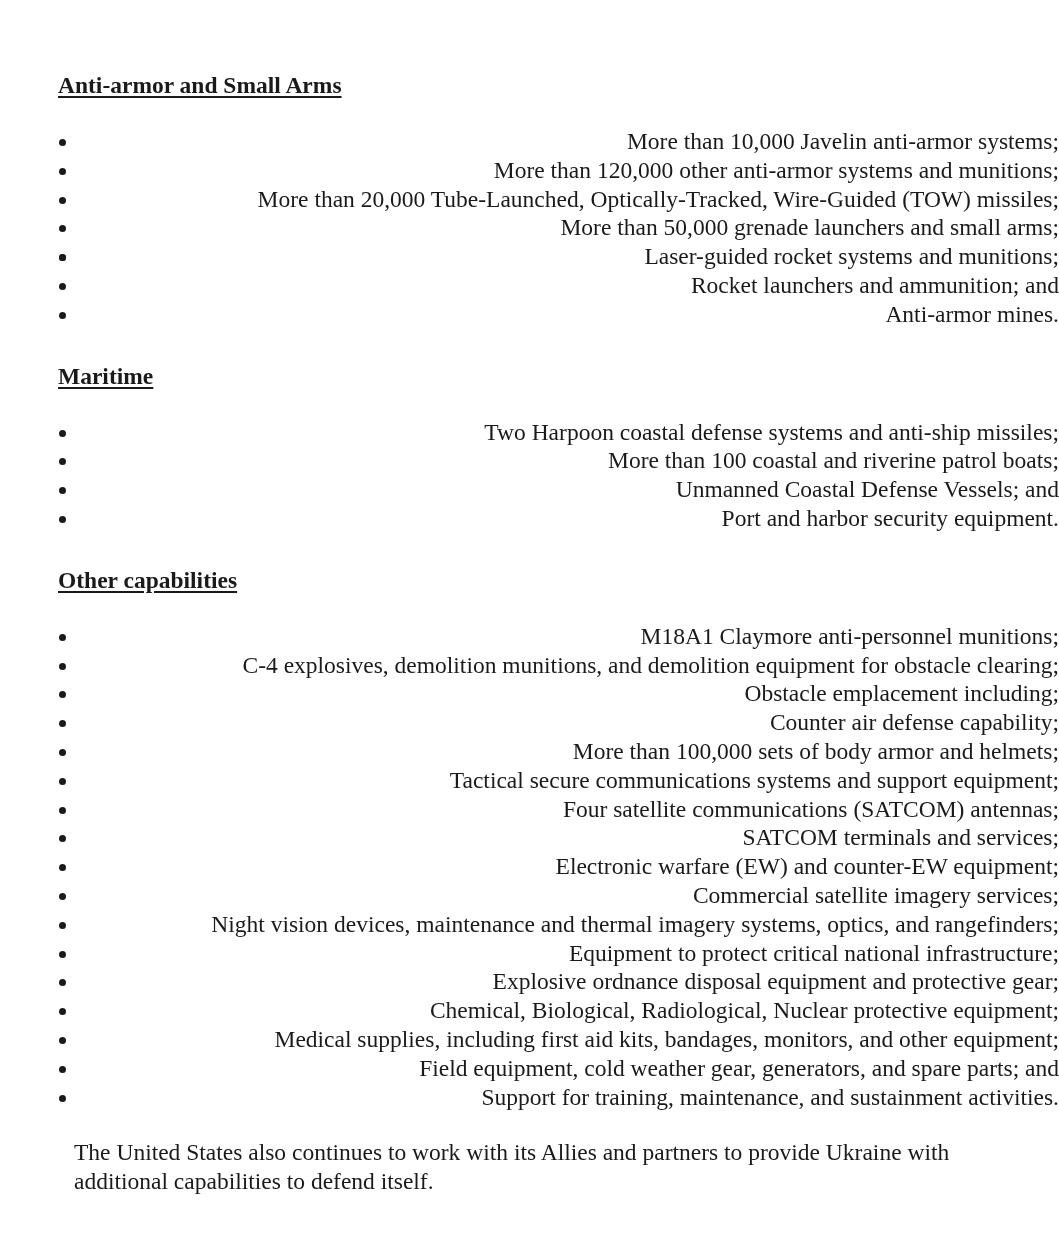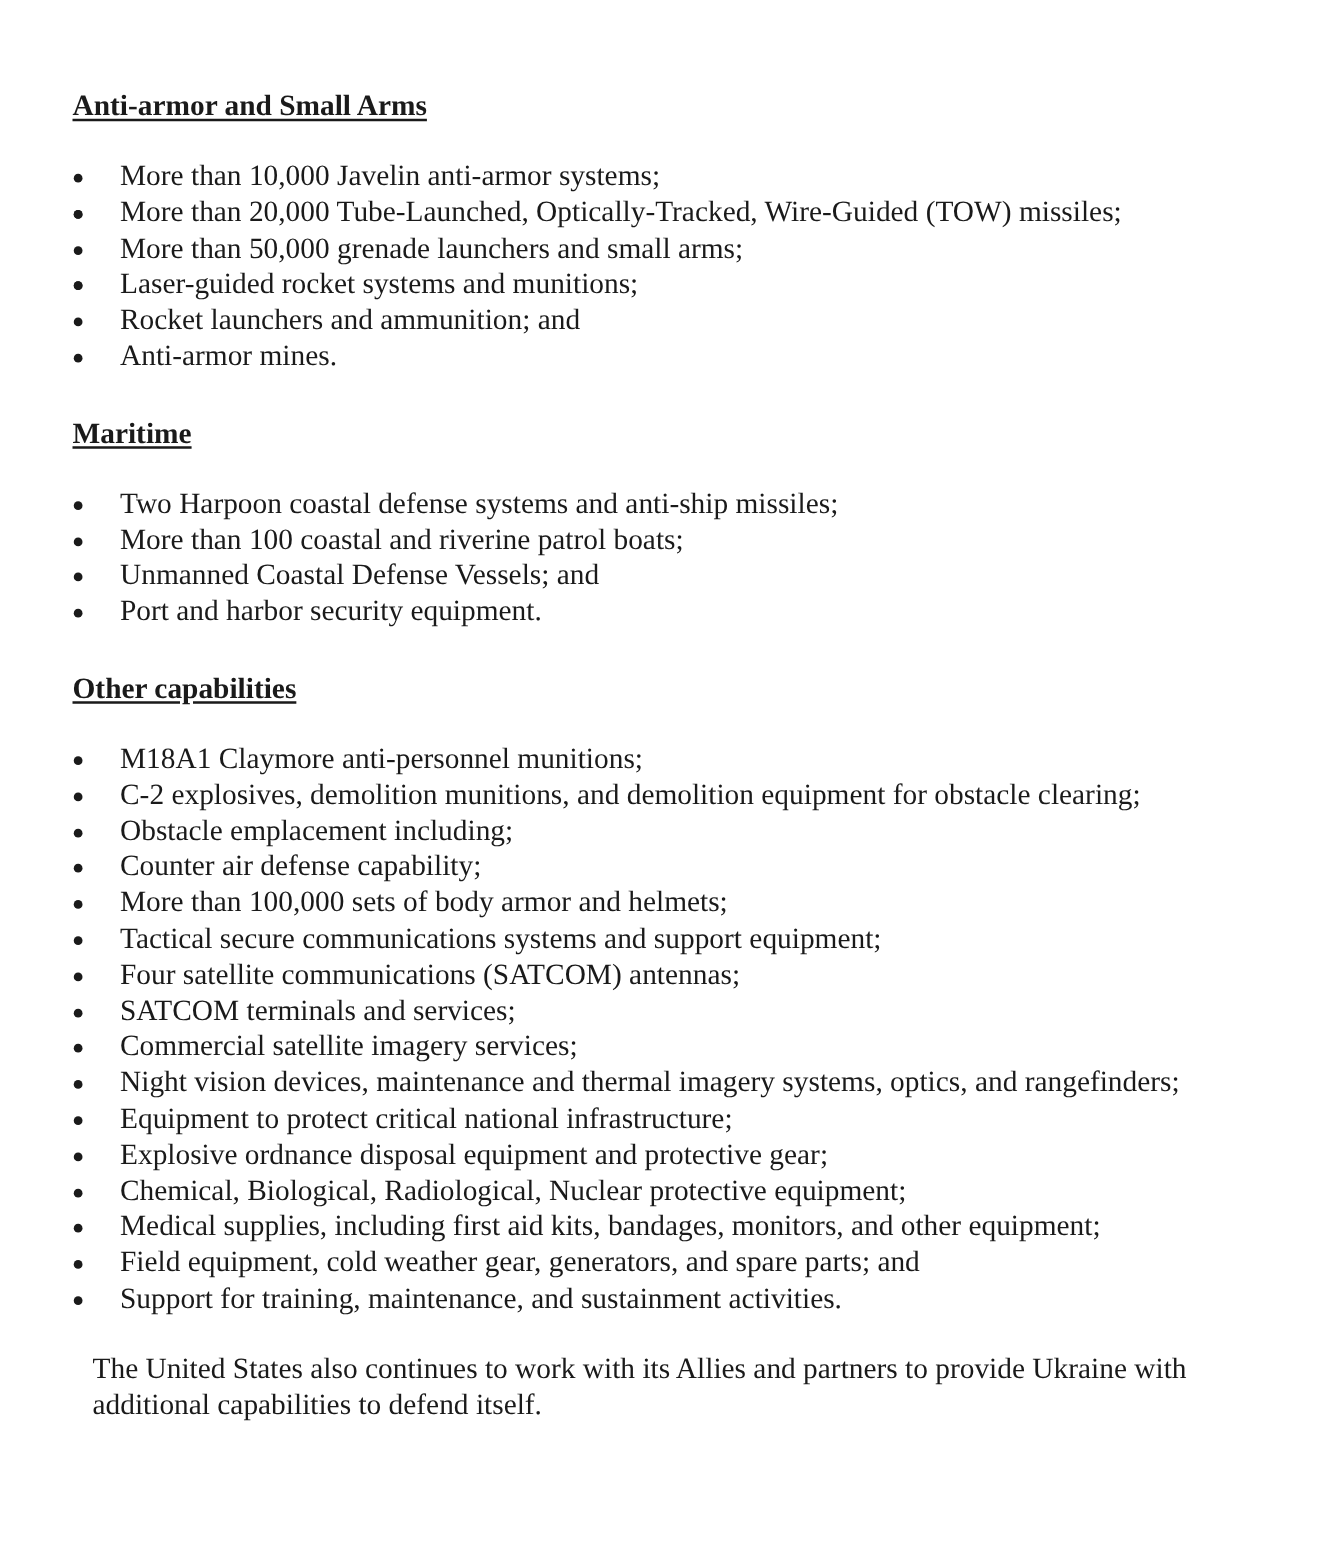--- a/index.html
+++ b/index.html
@@ -18,39 +18,40 @@
     margin: 0;
     line-height: 30px;
     font-size: 23.5px;
   }
   ul.bullets { list-style: none; margin: 27px 0 0 0; padding: 0; }
   ul.bullets li {
     position: relative;
     padding-left: 38px;
     line-height: 28.8px;
     white-space: nowrap;
+    text-align: right;
   }
   ul.bullets li .dot {
     position: absolute; left: 1px; top: 12px;
     width: 7px; height: 7px; border-radius: 50%;
     background: #1a1a1a;
   }
   .section { margin-bottom: 27px; margin-top: 32px; }
   .closing { margin: 16px; line-height: 29px; width: 960px; }
 </style>
 </head>
 <body>
 
 <div class="page">
   <div id="sections">
       <div class="section">
         <h2 class="heading">Anti-armor and Small Arms</h2>
         <ul class="bullets">
           <li><span class="dot"></span><span>More than 10,000 Javelin anti-armor systems;</span></li>
-          <li><span class="dot"></span></li>
+          <li><span class="dot"></span><span>More than 120,000 other anti-armor systems and munitions;</span></li>
           <li><span class="dot"></span><span>More than 20,000 Tube-Launched, Optically-Tracked, Wire-Guided (TOW) missiles;</span></li>
           <li><span class="dot"></span><span>More than 50,000 grenade launchers and small arms;</span></li>
           <li><span class="dot"></span></li>
           <li><span class="dot"></span><span>Laser-guided rocket systems and munitions;</span></li>
           <li><span class="dot"></span><span>Rocket launchers and ammunition; and</span></li>
           <li><span class="dot"></span><span>Anti-armor mines.</span></li>
         </ul>
       </div>
       <div class="section">
         <h2 class="heading">Maritime</h2>
@@ -58,27 +59,28 @@
           <li><span class="dot"></span><span>Two Harpoon coastal defense systems and anti-ship missiles;</span></li>
           <li><span class="dot"></span><span>More than 100 coastal and riverine patrol boats;</span></li>
           <li><span class="dot"></span><span>Unmanned Coastal Defense Vessels; and</span></li>
           <li><span class="dot"></span><span>Port and harbor security equipment.</span></li>
         </ul>
       </div>
       <div class="section">
         <h2 class="heading">Other capabilities</h2>
         <ul class="bullets">
           <li><span class="dot"></span><span>M18A1 Claymore anti-personnel munitions;</span></li>
-          <li><span class="dot"></span><span>C-2 explosives, demolition munitions, and demolition equipment for obstacle clearing;</span></li>
+          <li><span class="dot"></span><span>C-4 explosives, demolition munitions, and demolition equipment for obstacle clearing;</span></li>
           <li><span class="dot"></span><span>Obstacle emplacement including;</span></li>
           <li><span class="dot"></span><span>Counter air defense capability;</span></li>
           <li><span class="dot"></span><span>More than 100,000 sets of body armor and helmets;</span></li>
           <li><span class="dot"></span><span>Tactical secure communications systems and support equipment;</span></li>
           <li><span class="dot"></span><span>Four satellite communications (SATCOM) antennas;</span></li>
           <li><span class="dot"></span><span>SATCOM terminals and services;</span></li>
+          <li><span class="dot"></span><span>Electronic warfare (EW) and counter-EW equipment;</span></li>
           <li><span class="dot"></span><span>Commercial satellite imagery services;</span></li>
           <li><span class="dot"></span><span>Night vision devices, maintenance and thermal imagery systems, optics, and rangefinders;</span></li>
           <li><span class="dot"></span><span>Equipment to protect critical national infrastructure;</span></li>
           <li><span class="dot"></span><span>Explosive ordnance disposal equipment and protective gear;</span></li>
           <li><span class="dot"></span><span>Chemical, Biological, Radiological, Nuclear protective equipment;</span></li>
           <li><span class="dot"></span><span>Medical supplies, including first aid kits, bandages, monitors, and other equipment;</span></li>
           <li><span class="dot"></span><span>Field equipment, cold weather gear, generators, and spare parts; and</span></li>
           <li><span class="dot"></span><span>Support for training, maintenance, and sustainment activities.</span></li>
         </ul>
       </div>

